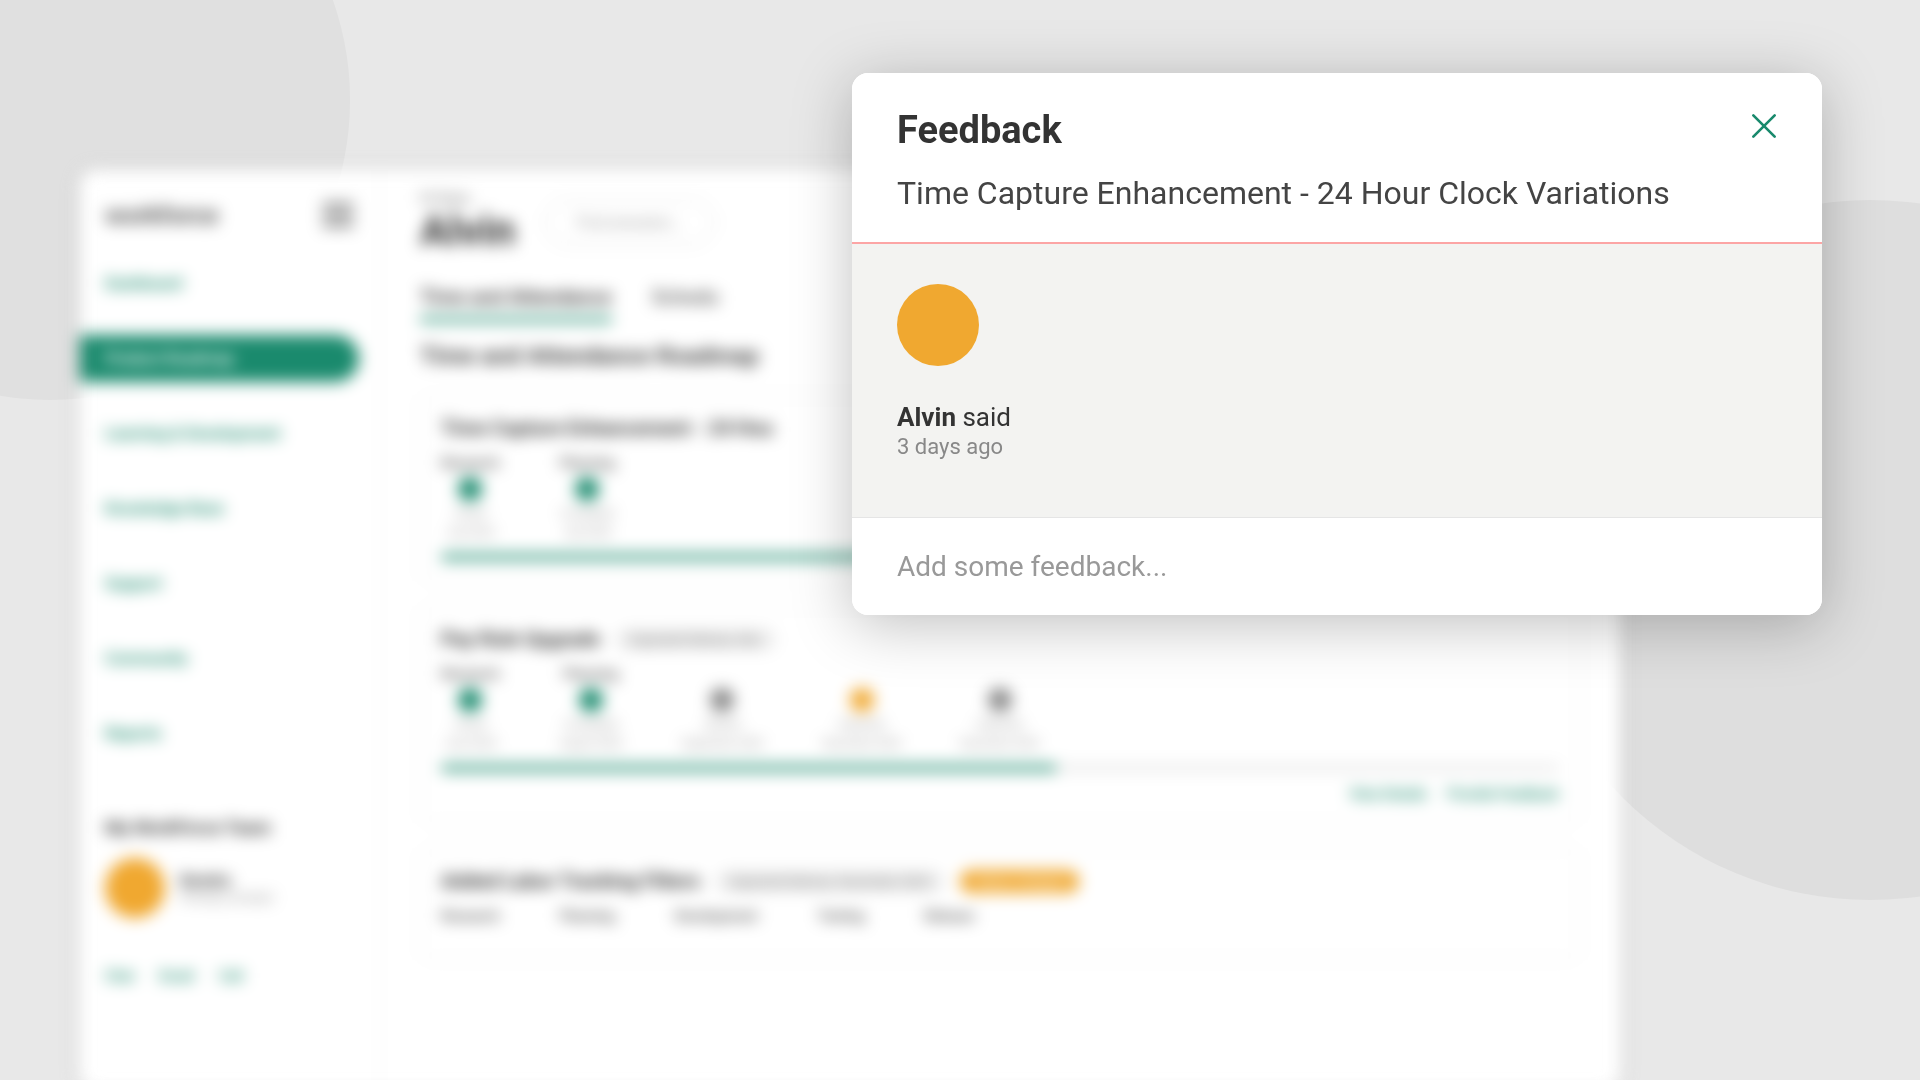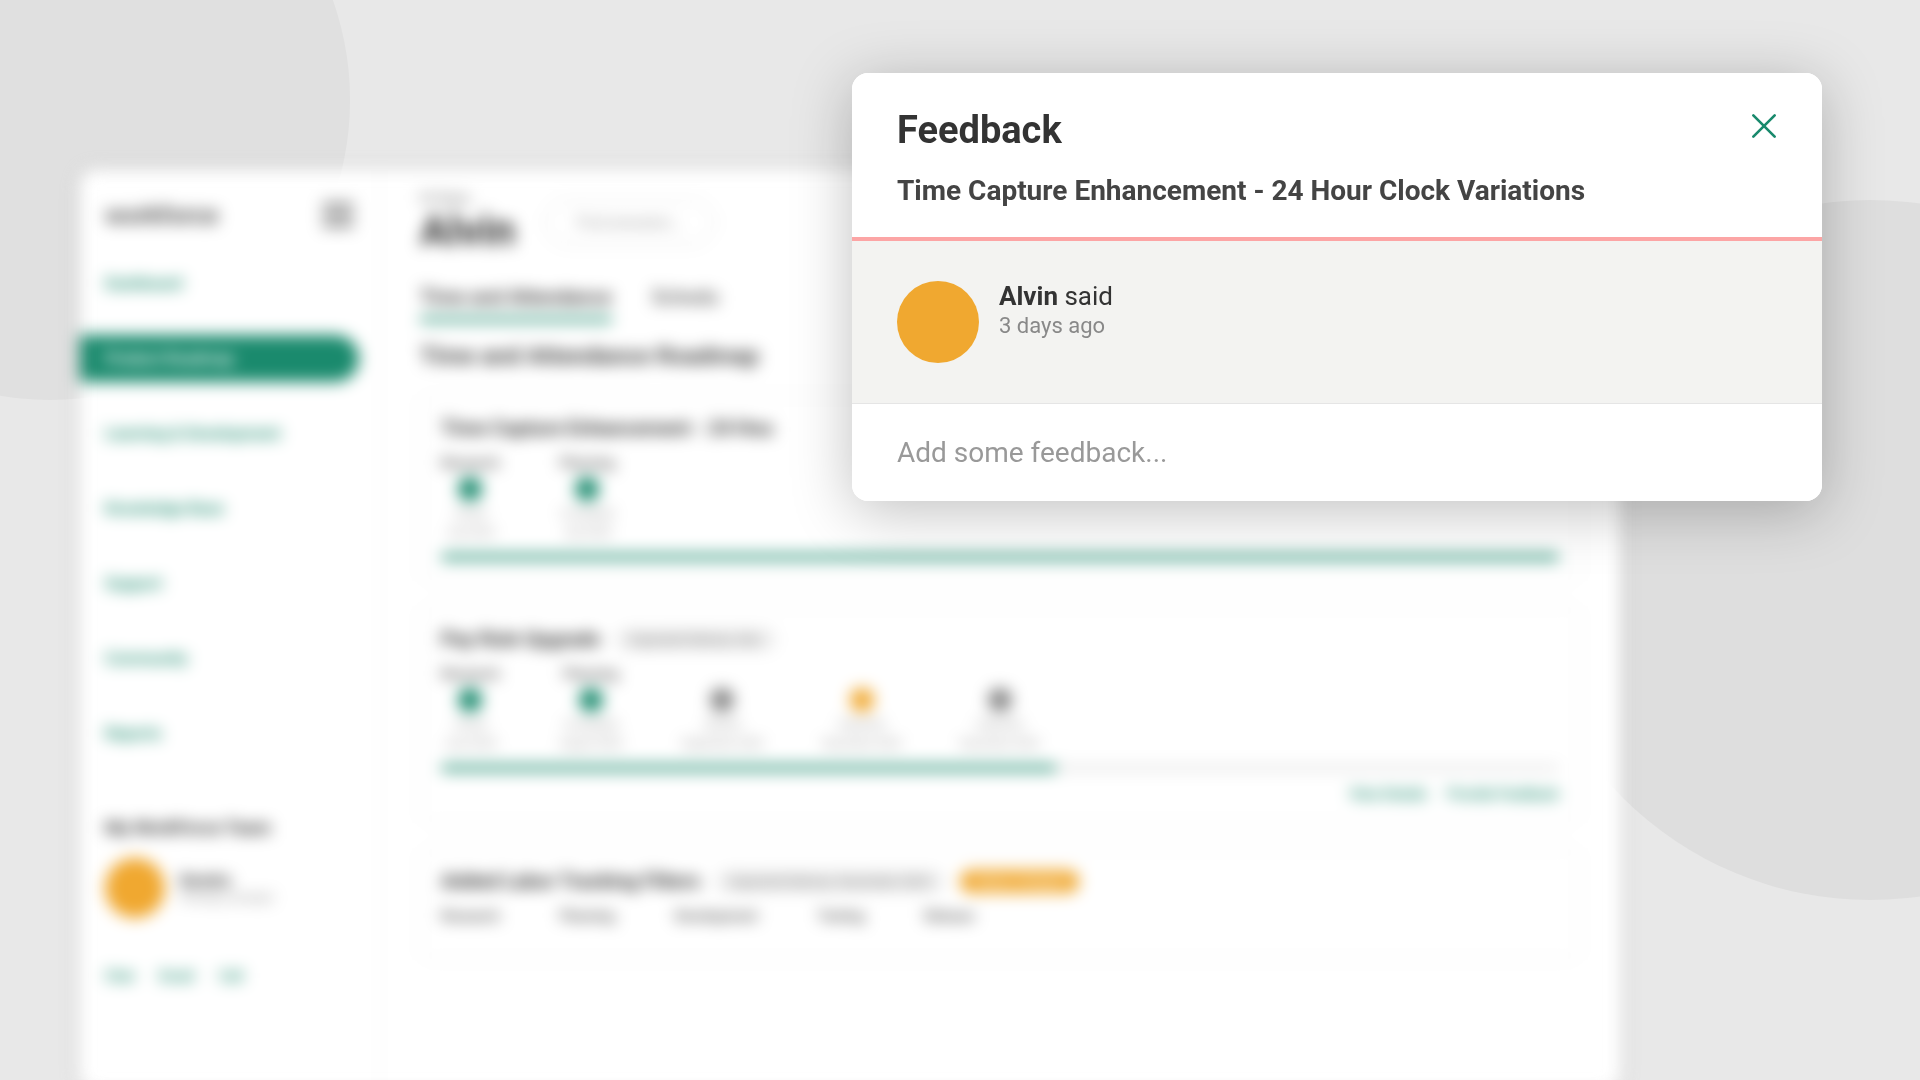--- a/index.html
+++ b/index.html
@@ -320,36 +320,36 @@
       left: 852px;
       width: 970px;
       background: #fff;
       border-radius: 16px;
       box-shadow: 0 10px 60px rgba(0,0,0,0.25);
       overflow: hidden;
     }
     
     .modal-header {
       padding: 35px 45px 30px 45px;
-      border-bottom: 4px solid #fca5a5;
+      border-bottom: 2px solid #fca5a5;
       position: relative;
       background: #fff;
     }
     
     .modal-title {
       font-size: 38px;
       font-weight: 700;
       color: #333;
       margin-bottom: 22px;
     }
     
     .modal-subtitle {
-      font-size: 28px;
+      font-size: 32px;
       color: #444;
-      font-weight: 700;
+      font-weight: 400;
     }
     
     .close-btn {
       position: absolute;
       top: 35px;
       right: 40px;
       width: 36px;
       height: 36px;
       cursor: pointer;
       display: flex;
@@ -362,21 +362,22 @@
       height: 32px;
     }
     
     .modal-body {
       background: #f3f3f1;
       padding: 40px 45px 40px 45px;
     }
     
     .comment {
       display: flex;
-      gap: 20px;
+      gap: 36px;
+      flex-direction: column;
     }
     
     .avatar-lg {
       width: 82px;
       height: 82px;
       border-radius: 50%;
       background: #f0a830;
       flex-shrink: 0;
     }
     

